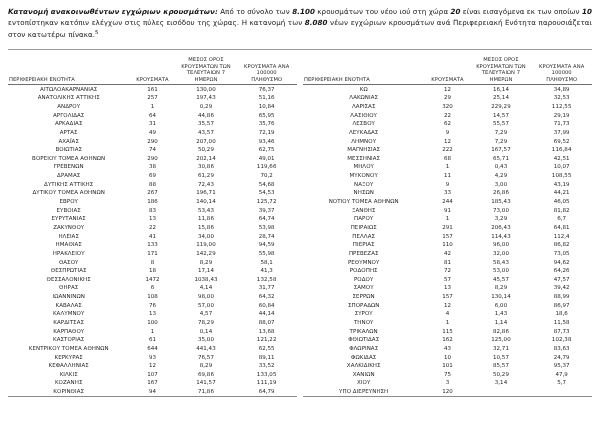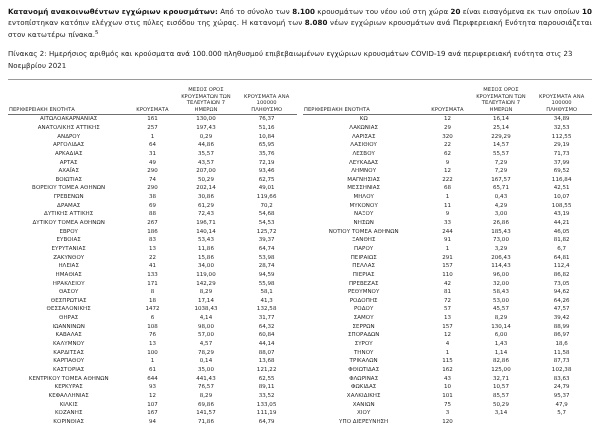--- a/index.html
+++ b/index.html
@@ -25,21 +25,21 @@
 
   
   .intro {
     font-size: 7.1px;
     line-height: 1.62;
     text-align: justify;
     color: #141414;
     margin: 0 0 9px 0;
     letter-spacing: 0.01em;
   }
-  .intro b { font-weight: bold; }
+  .intro b { font-weight: bold; font-style: italic; }
 
   
   .caption {
     font-size: 7.0px;
     line-height: 1.62;
     color: #141414;
     margin: 0 0 7px 0;
     letter-spacing: 0.01em;
   }
 
@@ -104,21 +104,20 @@
 </style>
 </head>
 <body>
 
 <div class="page">
 
   <p class="intro">
     <b>Κατανομή ανακοινωθέντων εγχώριων κρουσμάτων:</b><span> Από το σύνολο των </span><b>8.100</b><span> κρουσμάτων του νέου ιού στη χώρα </span><b>20</b><span> είναι εισαγόμενα εκ των οποίων </span><b>10</b><span> εντοπίστηκαν κατόπιν ελέγχων στις πύλες εισόδου της χώρας. Η κατανομή των </span><b>8.080</b><span> νέων εγχώριων κρουσμάτων ανά Περιφερειακή Ενότητα παρουσιάζεται στον κατωτέρω πίνακα.</span><sup class="fn">5</sup>
   </p>
 
-  <p class="caption">Πίνακας 2: Ημερήσιος αριθμός και κρούσματα ανά 100.000 πληθυσμού επιβεβαιωμένων εγχώριων κρουσμάτων COVID-19 ανά περιφερειακή ενότητα στις 23 Νοεμβρίου 2021</p>
 
   <div class="rule-top"></div>
 
   <div class="tablewrap">
 
     <div class="half">
       <table class="data">
         <colgroup>
           <col class="c-name">
             <col class="c-cases">

